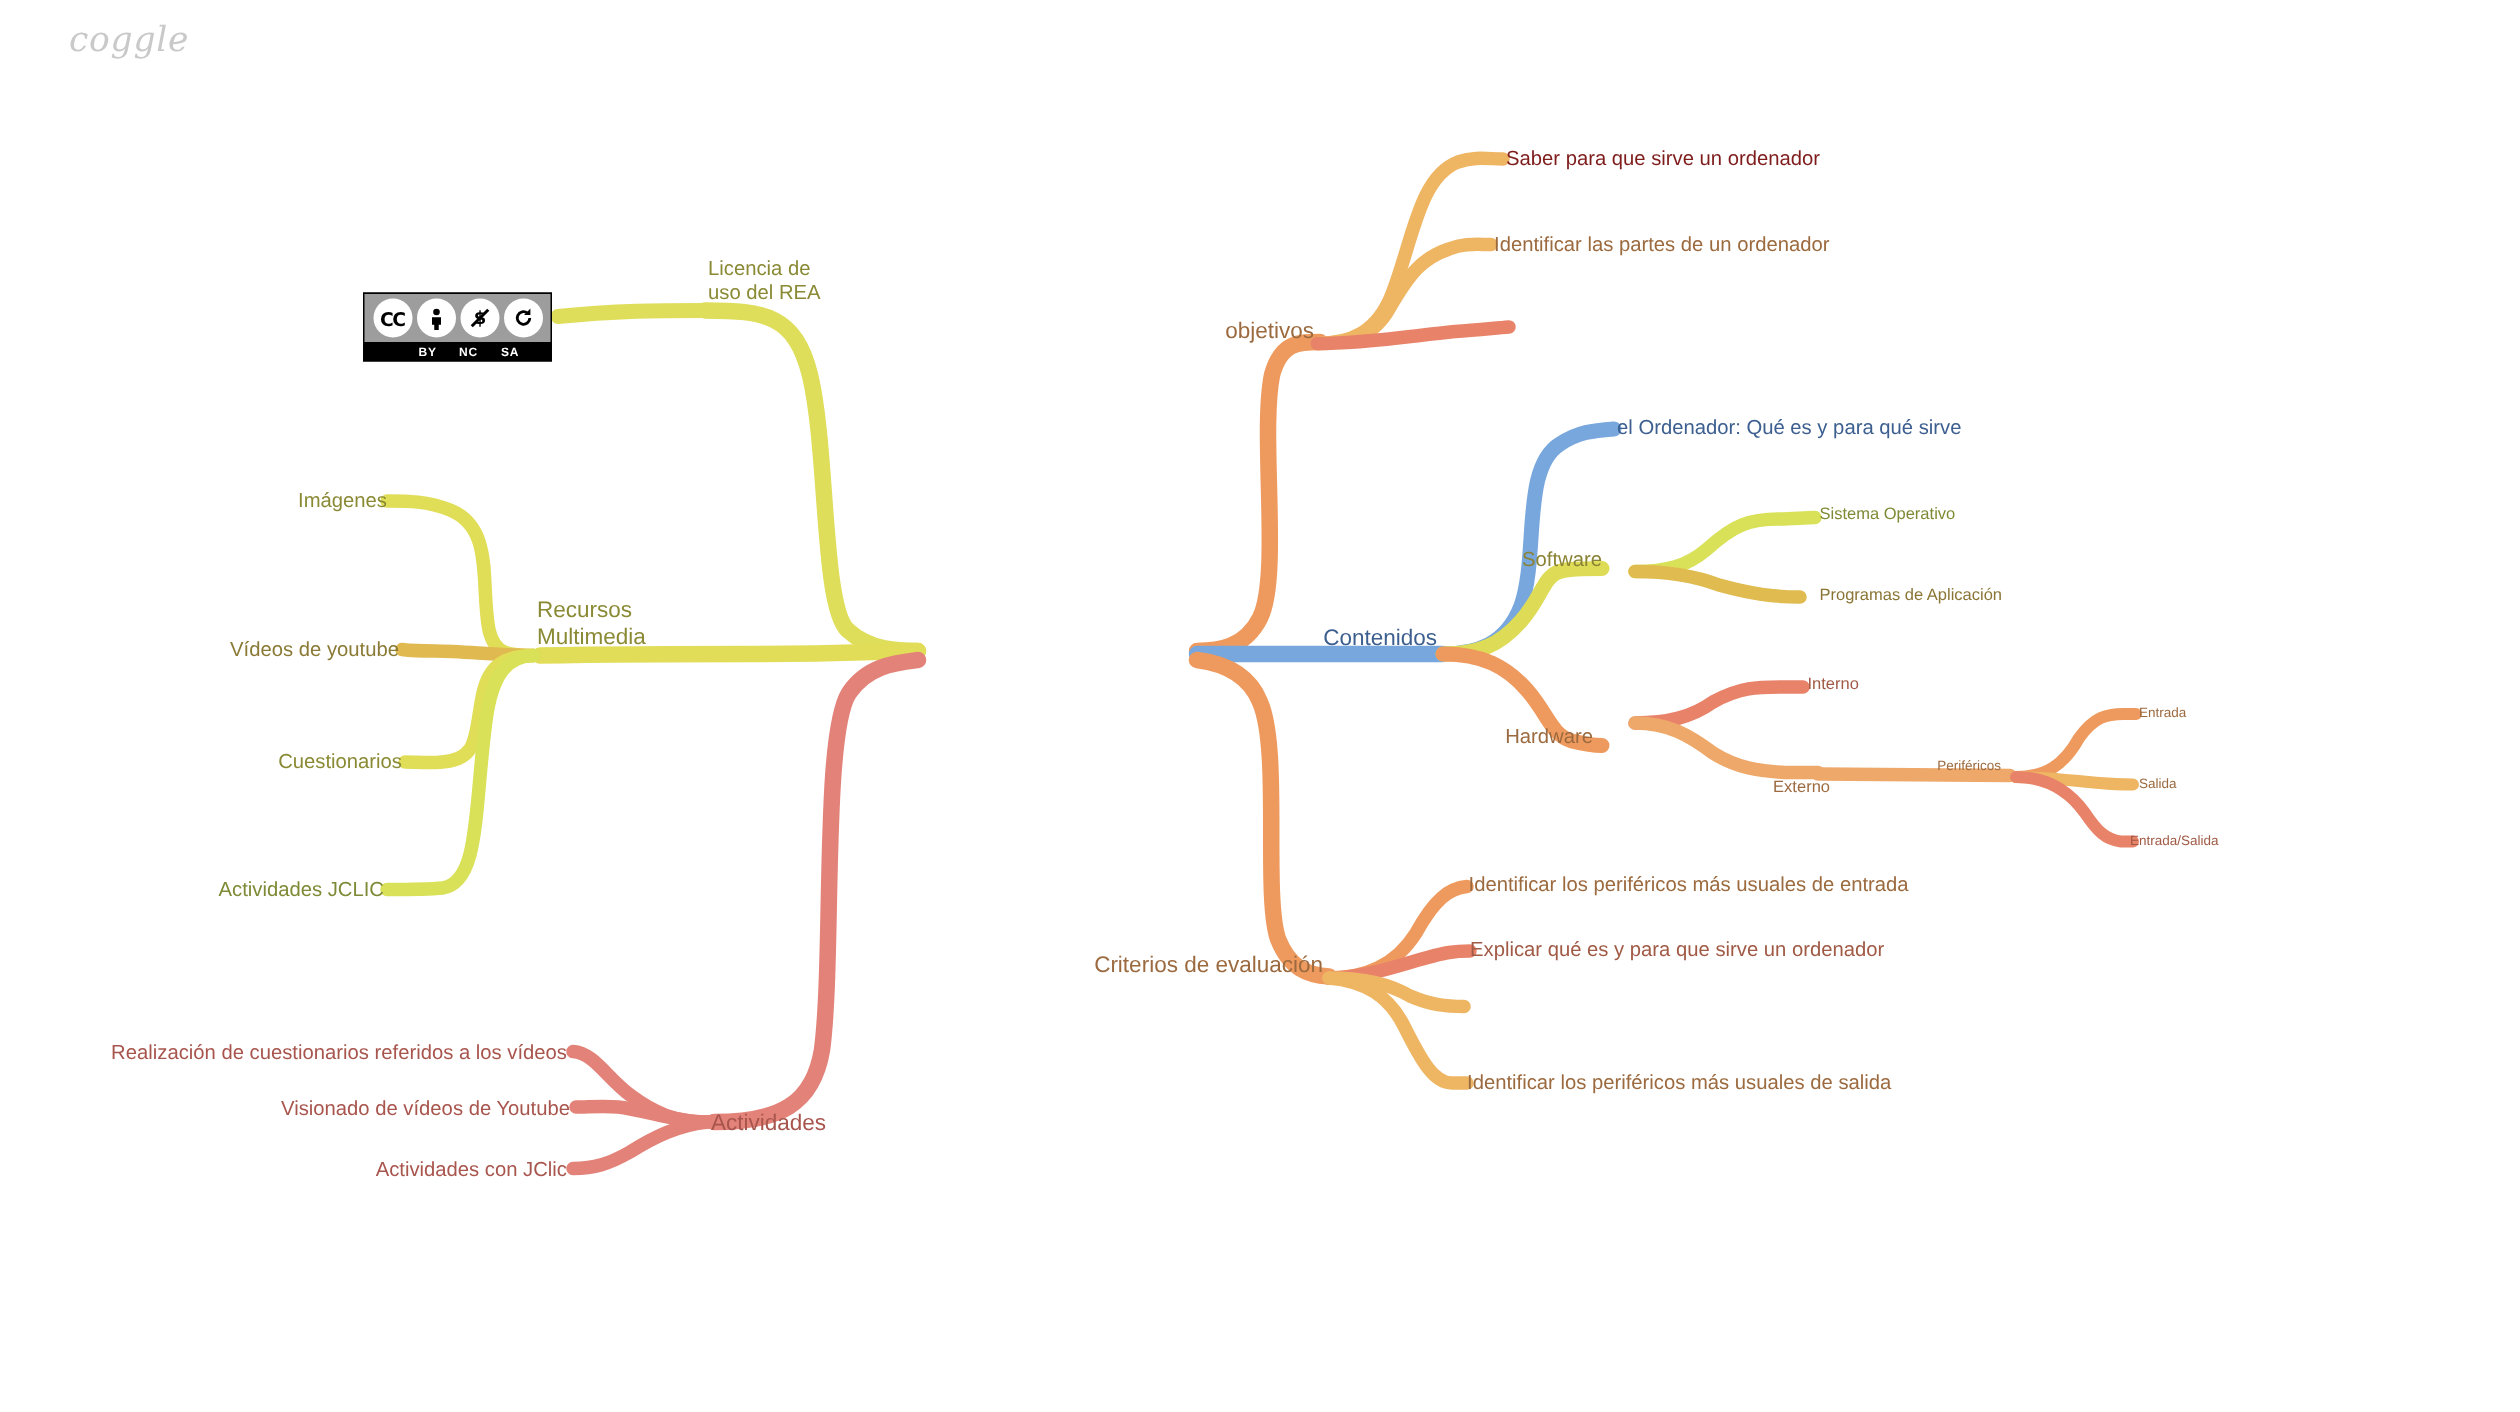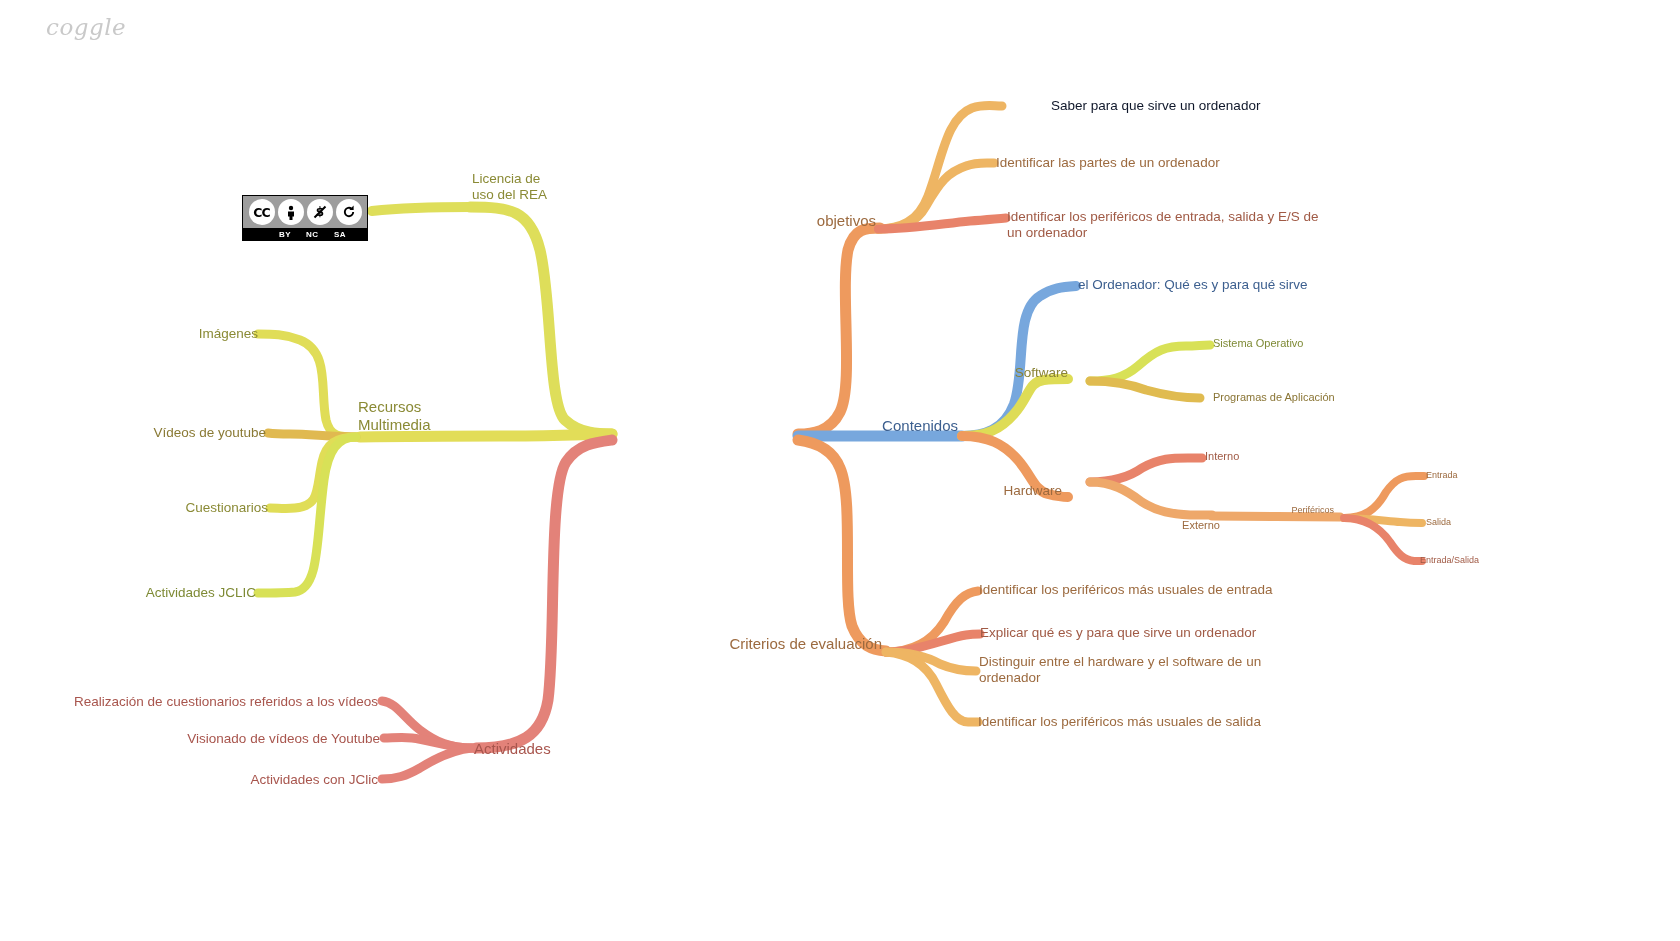--- a/index.html
+++ b/index.html
@@ -127,40 +127,36 @@
   <div class="node lbl l" style="left:60px;top:425px;width:206px;color:#8a7a35;">Vídeos de youtube</div>
   <div class="node lbl l" style="left:60px;top:500px;width:208px;color:#8a8a35;">Cuestionarios</div>
   <div class="node lbl l" style="left:40px;top:585px;width:216px;color:#7e8a35;">Actividades JCLIC</div>
 
   <div class="node lbl big r" style="left:474px;top:740px;color:#a8554d;">Actividades</div>
   <div class="node lbl l" style="left:40px;top:694px;width:338px;color:#a8554d;">Realización de cuestionarios referidos a los vídeos</div>
   <div class="node lbl l" style="left:100px;top:731px;width:280px;color:#a8554d;">Visionado de vídeos de Youtube</div>
   <div class="node lbl l" style="left:160px;top:772px;width:218px;color:#a8554d;">Actividades con JClic</div>
 
   <div class="node lbl big l" style="left:744px;top:212px;width:132px;color:#9c6a3f;">objetivos</div>
-  <div class="node lbl r" style="left:1051px;top:98px;color:#0f172a;">Saber para que sirve un ordenador</div>
+  <div class="node lbl r" style="left:1004px;top:98px;color:#7f1d1d;">Saber para que sirve un ordenador</div>
   <div class="node lbl r" style="left:996px;top:155px;color:#9c6a3f;">Identificar las partes de un ordenador</div>
-  <div class="node lbl r" style="left:1007px;top:209px;color:#a05a45;">Identificar los periféricos de entrada, salida y E/S de
-un ordenador</div>
 
   <div class="node lbl big l" style="left:826px;top:417px;width:132px;color:#3c5f8f;">Contenidos</div>
   <div class="node lbl r" style="left:1078px;top:277px;color:#3c5f8f;">el Ordenador: Qué es y para qué sirve</div>
 
   <div class="node lbl l" style="left:968px;top:365px;width:100px;color:#8a8335;">Software</div>
   <div class="node lbl sm11 r" style="left:1213px;top:337px;color:#7e8a35;">Sistema Operativo</div>
   <div class="node lbl sm11 r" style="left:1213px;top:391px;color:#8a7535;">Programas de Aplicación</div>
 
   <div class="node lbl l" style="left:960px;top:483px;width:102px;color:#9c6a3f;">Hardware</div>
   <div class="node lbl sm11 r" style="left:1205px;top:450px;color:#a05a45;">Interno</div>
   <div class="node lbl sm11 l" style="left:1110px;top:519px;width:110px;color:#9c6a3f;">Externo</div>
   <div class="node lbl small l" style="left:1230px;top:505px;width:104px;color:#9c6a3f;">Periféricos</div>
   <div class="node lbl small r" style="left:1426px;top:470px;color:#9c6a3f;">Entrada</div>
   <div class="node lbl small r" style="left:1426px;top:517px;color:#9c6a3f;">Salida</div>
   <div class="node lbl small r" style="left:1420px;top:555px;color:#a05a45;">Entrada/Salida</div>
 
   <div class="node lbl big l" style="left:660px;top:635px;width:222px;color:#9c6a3f;">Criterios de evaluación</div>
   <div class="node lbl r" style="left:979px;top:582px;color:#9c6a3f;">Identificar los periféricos más usuales de entrada</div>
   <div class="node lbl r" style="left:980px;top:625px;color:#a05a45;">Explicar qué es y para que sirve un ordenador</div>
-  <div class="node lbl r" style="left:979px;top:654px;color:#9c6a3f;">Distinguir entre el hardware y el software de un
-ordenador</div>
   <div class="node lbl r" style="left:978px;top:714px;color:#9c6a3f;">Identificar los periféricos más usuales de salida</div>
 
 </div>
 
 </body></html>

